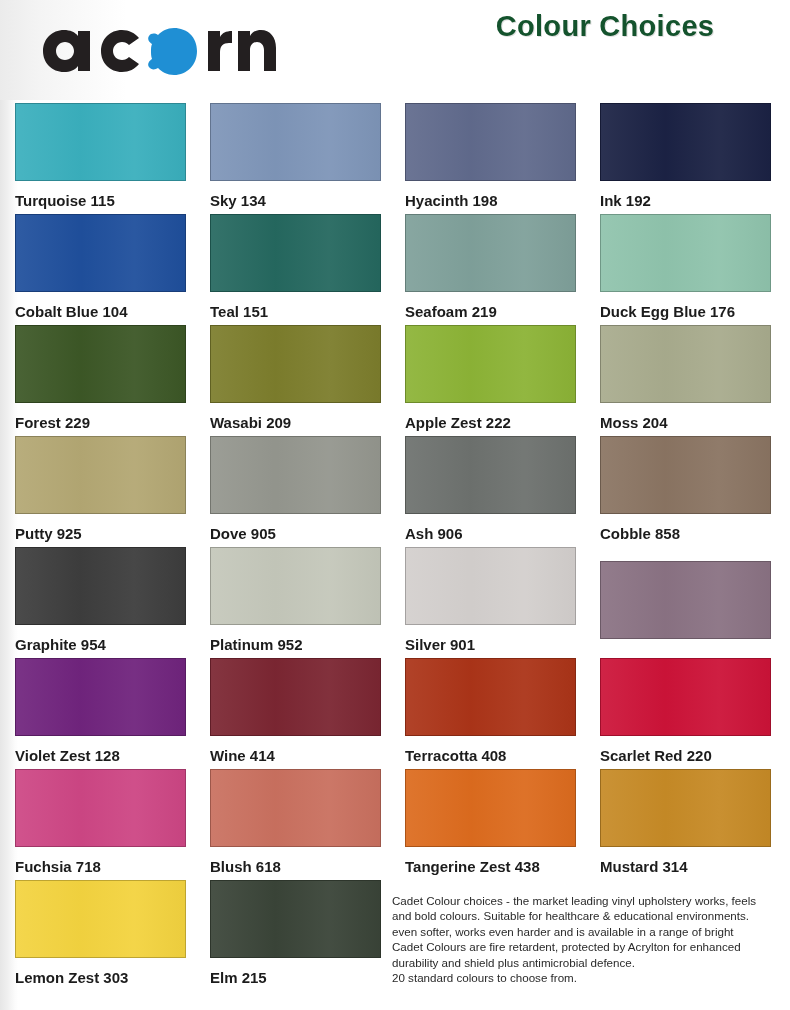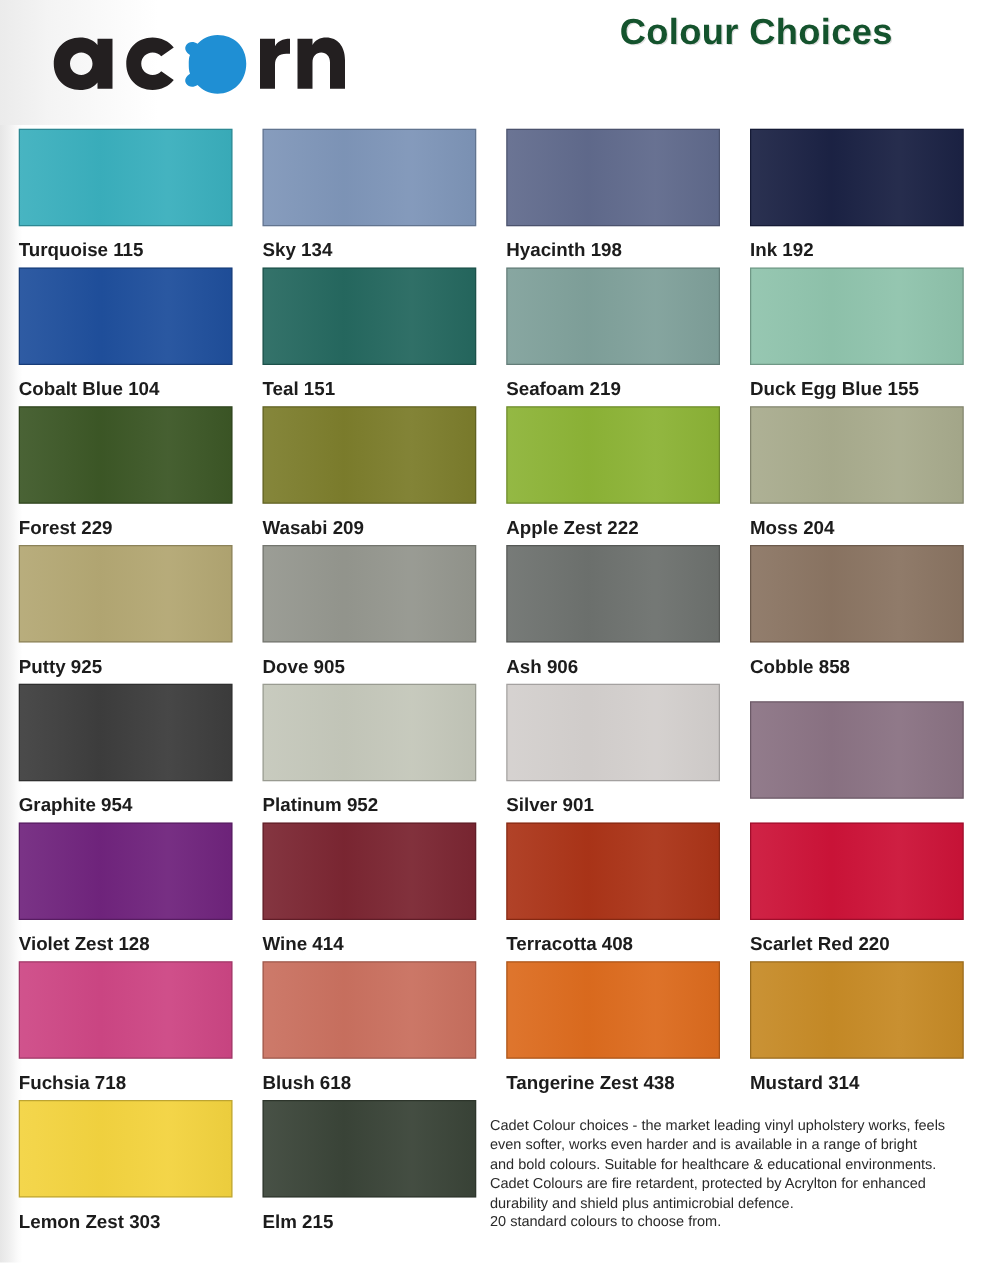--- a/index.html
+++ b/index.html
@@ -176,21 +176,21 @@
       <div class="cell">
         <div class="swatch" style="background-color: rgb(37, 104, 95);"></div>
         <div class="label">Teal 151</div>
       </div>
       <div class="cell">
         <div class="swatch" style="background-color: rgb(127, 160, 154);"></div>
         <div class="label">Seafoam 219</div>
       </div>
       <div class="cell">
         <div class="swatch" style="background-color: rgb(143, 195, 172);"></div>
-        <div class="label">Duck Egg Blue 155</div>
+        <div class="label">Duck Egg Blue 176</div>
       </div>
     </div>
 
     <div class="row">
       <div class="cell">
         <div class="swatch" style="background-color: rgb(60, 87, 38);"></div>
         <div class="label">Forest 229</div>
       </div>
       <div class="cell">
         <div class="swatch" style="background-color: rgb(124, 125, 44);"></div>
@@ -297,20 +297,20 @@
       <div class="cell empty">
         
         
       </div>
     </div>
 
   </div>
 
   <div id="description">
     <p>Cadet Colour choices - the market leading vinyl upholstery works, feels</p>
+    <p>and bold colours.  Suitable for healthcare &amp; educational environments.</p>
     <p>even softer, works even harder and is available in a range of bright</p>
-    <p>and bold colours.  Suitable for healthcare &amp; educational environments.</p>
     <p>Cadet Colours are fire retardent, protected by Acrylton for enhanced</p>
     <p>durability and shield plus antimicrobial defence.</p>
     <p>20 standard colours to choose from.</p>
   </div>
 
 </div>
 
 </body></html>

